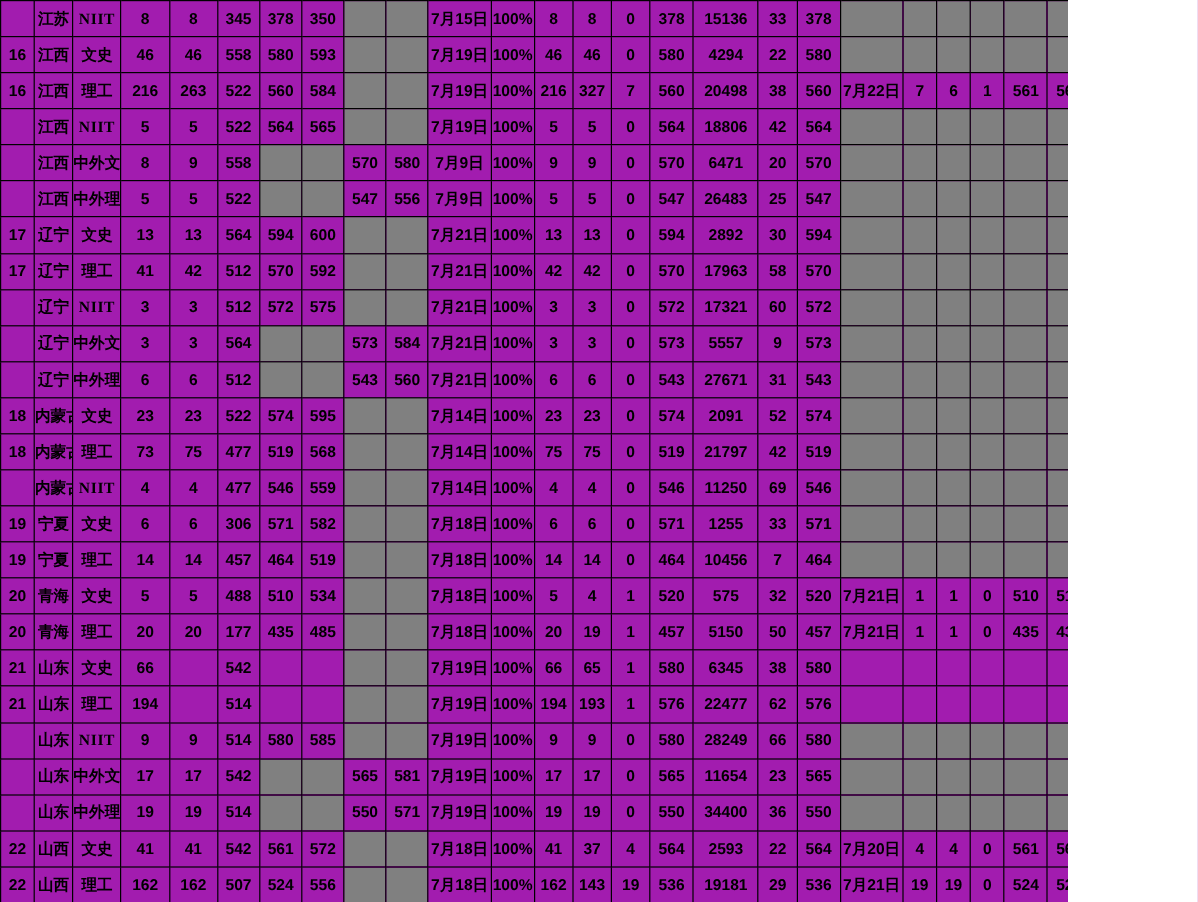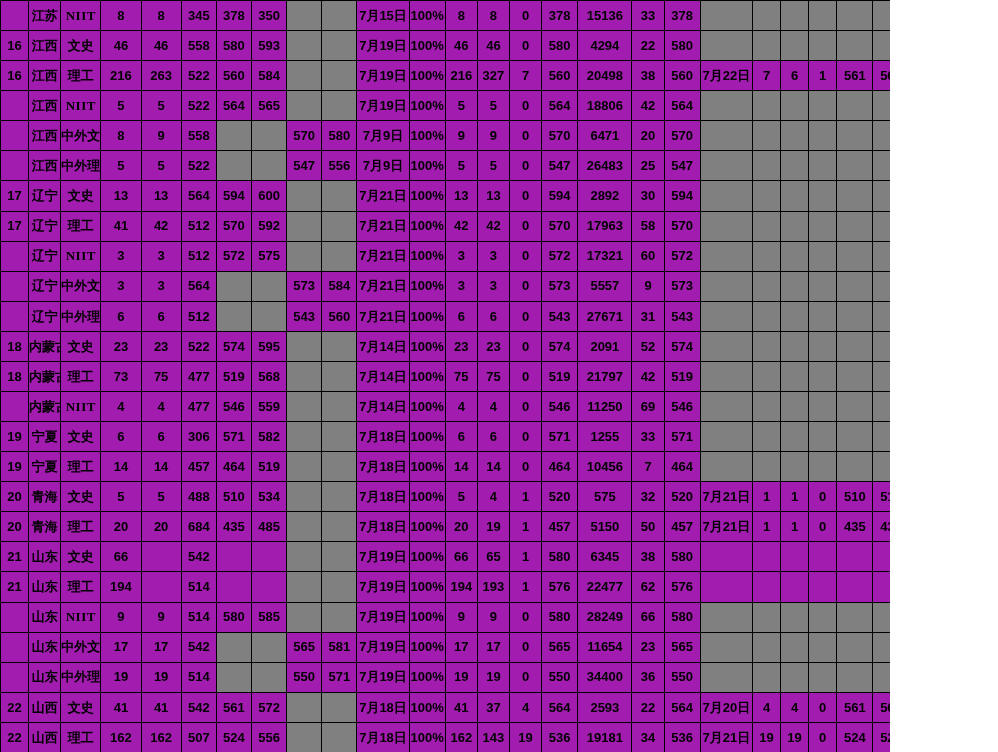--- a/index.html
+++ b/index.html
@@ -572,21 +572,21 @@
           <td>510</td>
           <td rowspan="2" class="status sep-l">录取中</td>
           <td class="note"></td>
         </tr>
         <tr style="height: 30.08px;">
           <td class="idx">20</td>
           <td class="cn sep-l">青海</td>
           <td class="cn">理工</td>
           <td>20</td>
           <td>20</td>
-          <td>684</td>
+          <td>177</td>
           <td>435</td>
           <td>485</td>
           <td class="gray"></td>
           <td class="gray"></td>
           <td class="cn sep-l">7月18日</td>
           <td>100%</td>
           <td>20</td>
           <td>19</td>
           <td>1</td>
           <td>457</td>
@@ -786,21 +786,21 @@
           <td>556</td>
           <td class="gray"></td>
           <td class="gray"></td>
           <td class="cn sep-l">7月18日</td>
           <td>100%</td>
           <td>162</td>
           <td>143</td>
           <td>19</td>
           <td>536</td>
           <td>19181</td>
-          <td>34</td>
+          <td>29</td>
           <td>536</td>
           <td class="sep-l">7月21日</td>
           <td>19</td>
           <td>19</td>
           <td>0</td>
           <td>524</td>
           <td>524</td>
           <td class="status sep-l">录取结束</td>
           <td class="note"></td>
         </tr>

